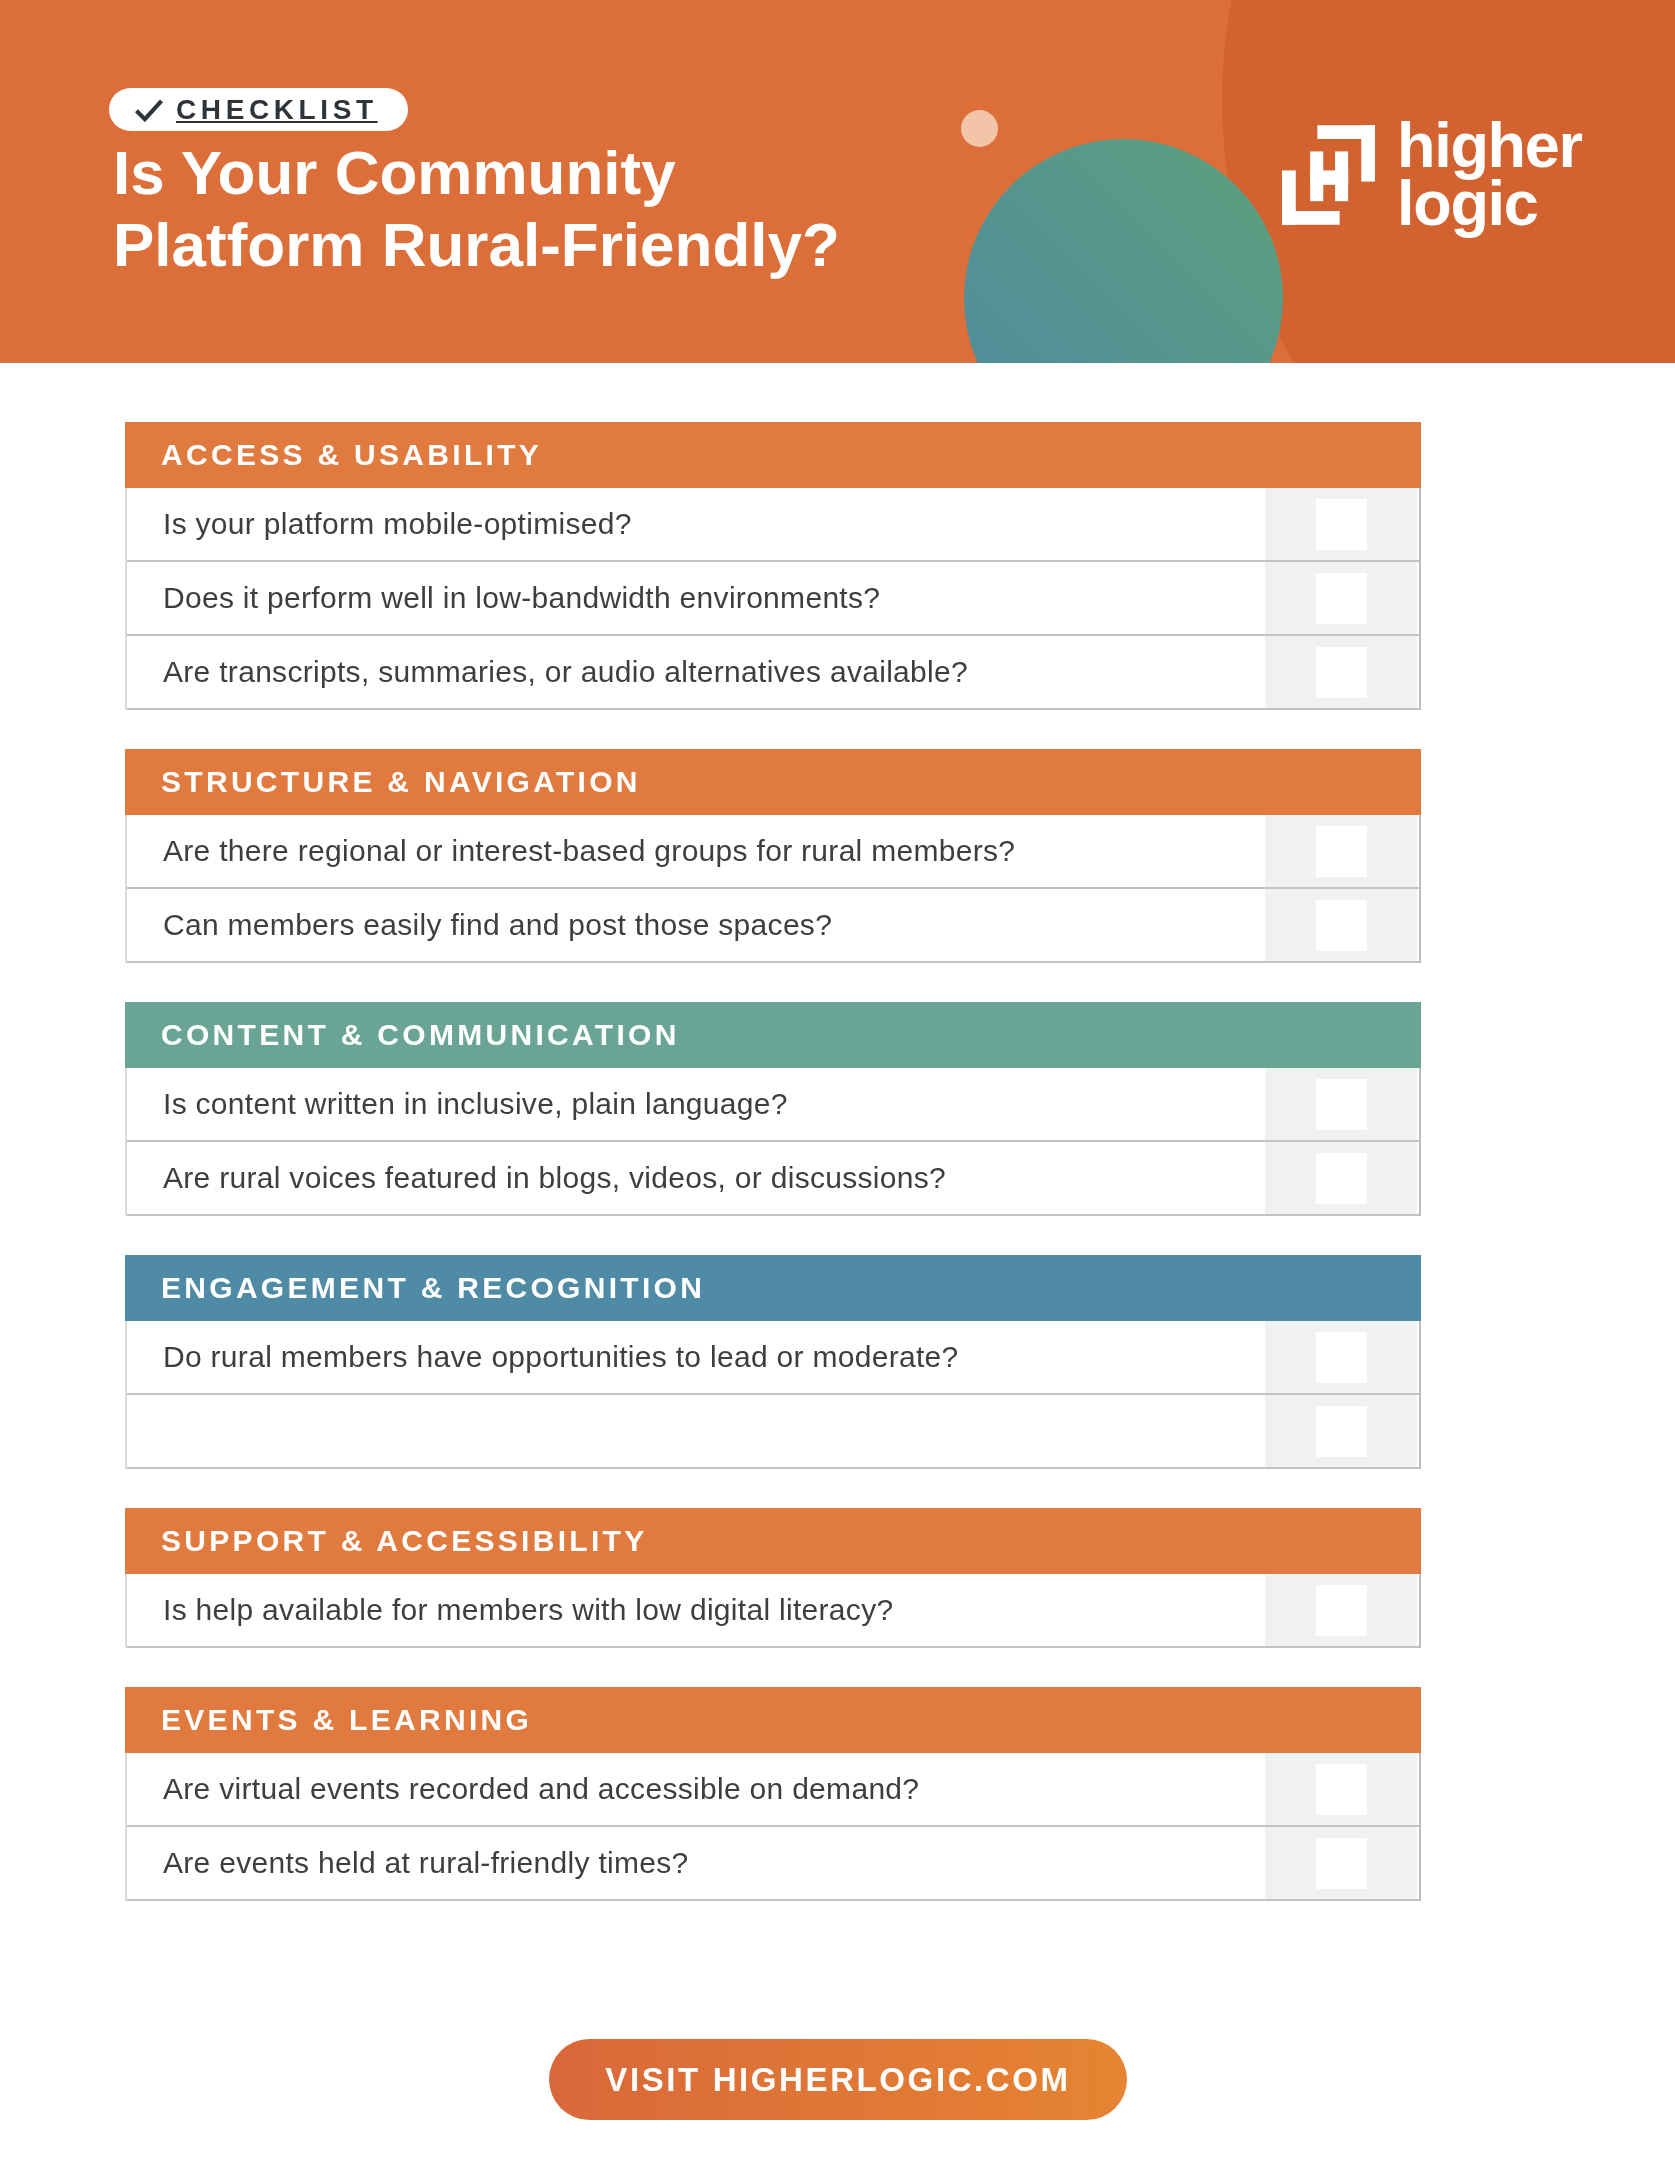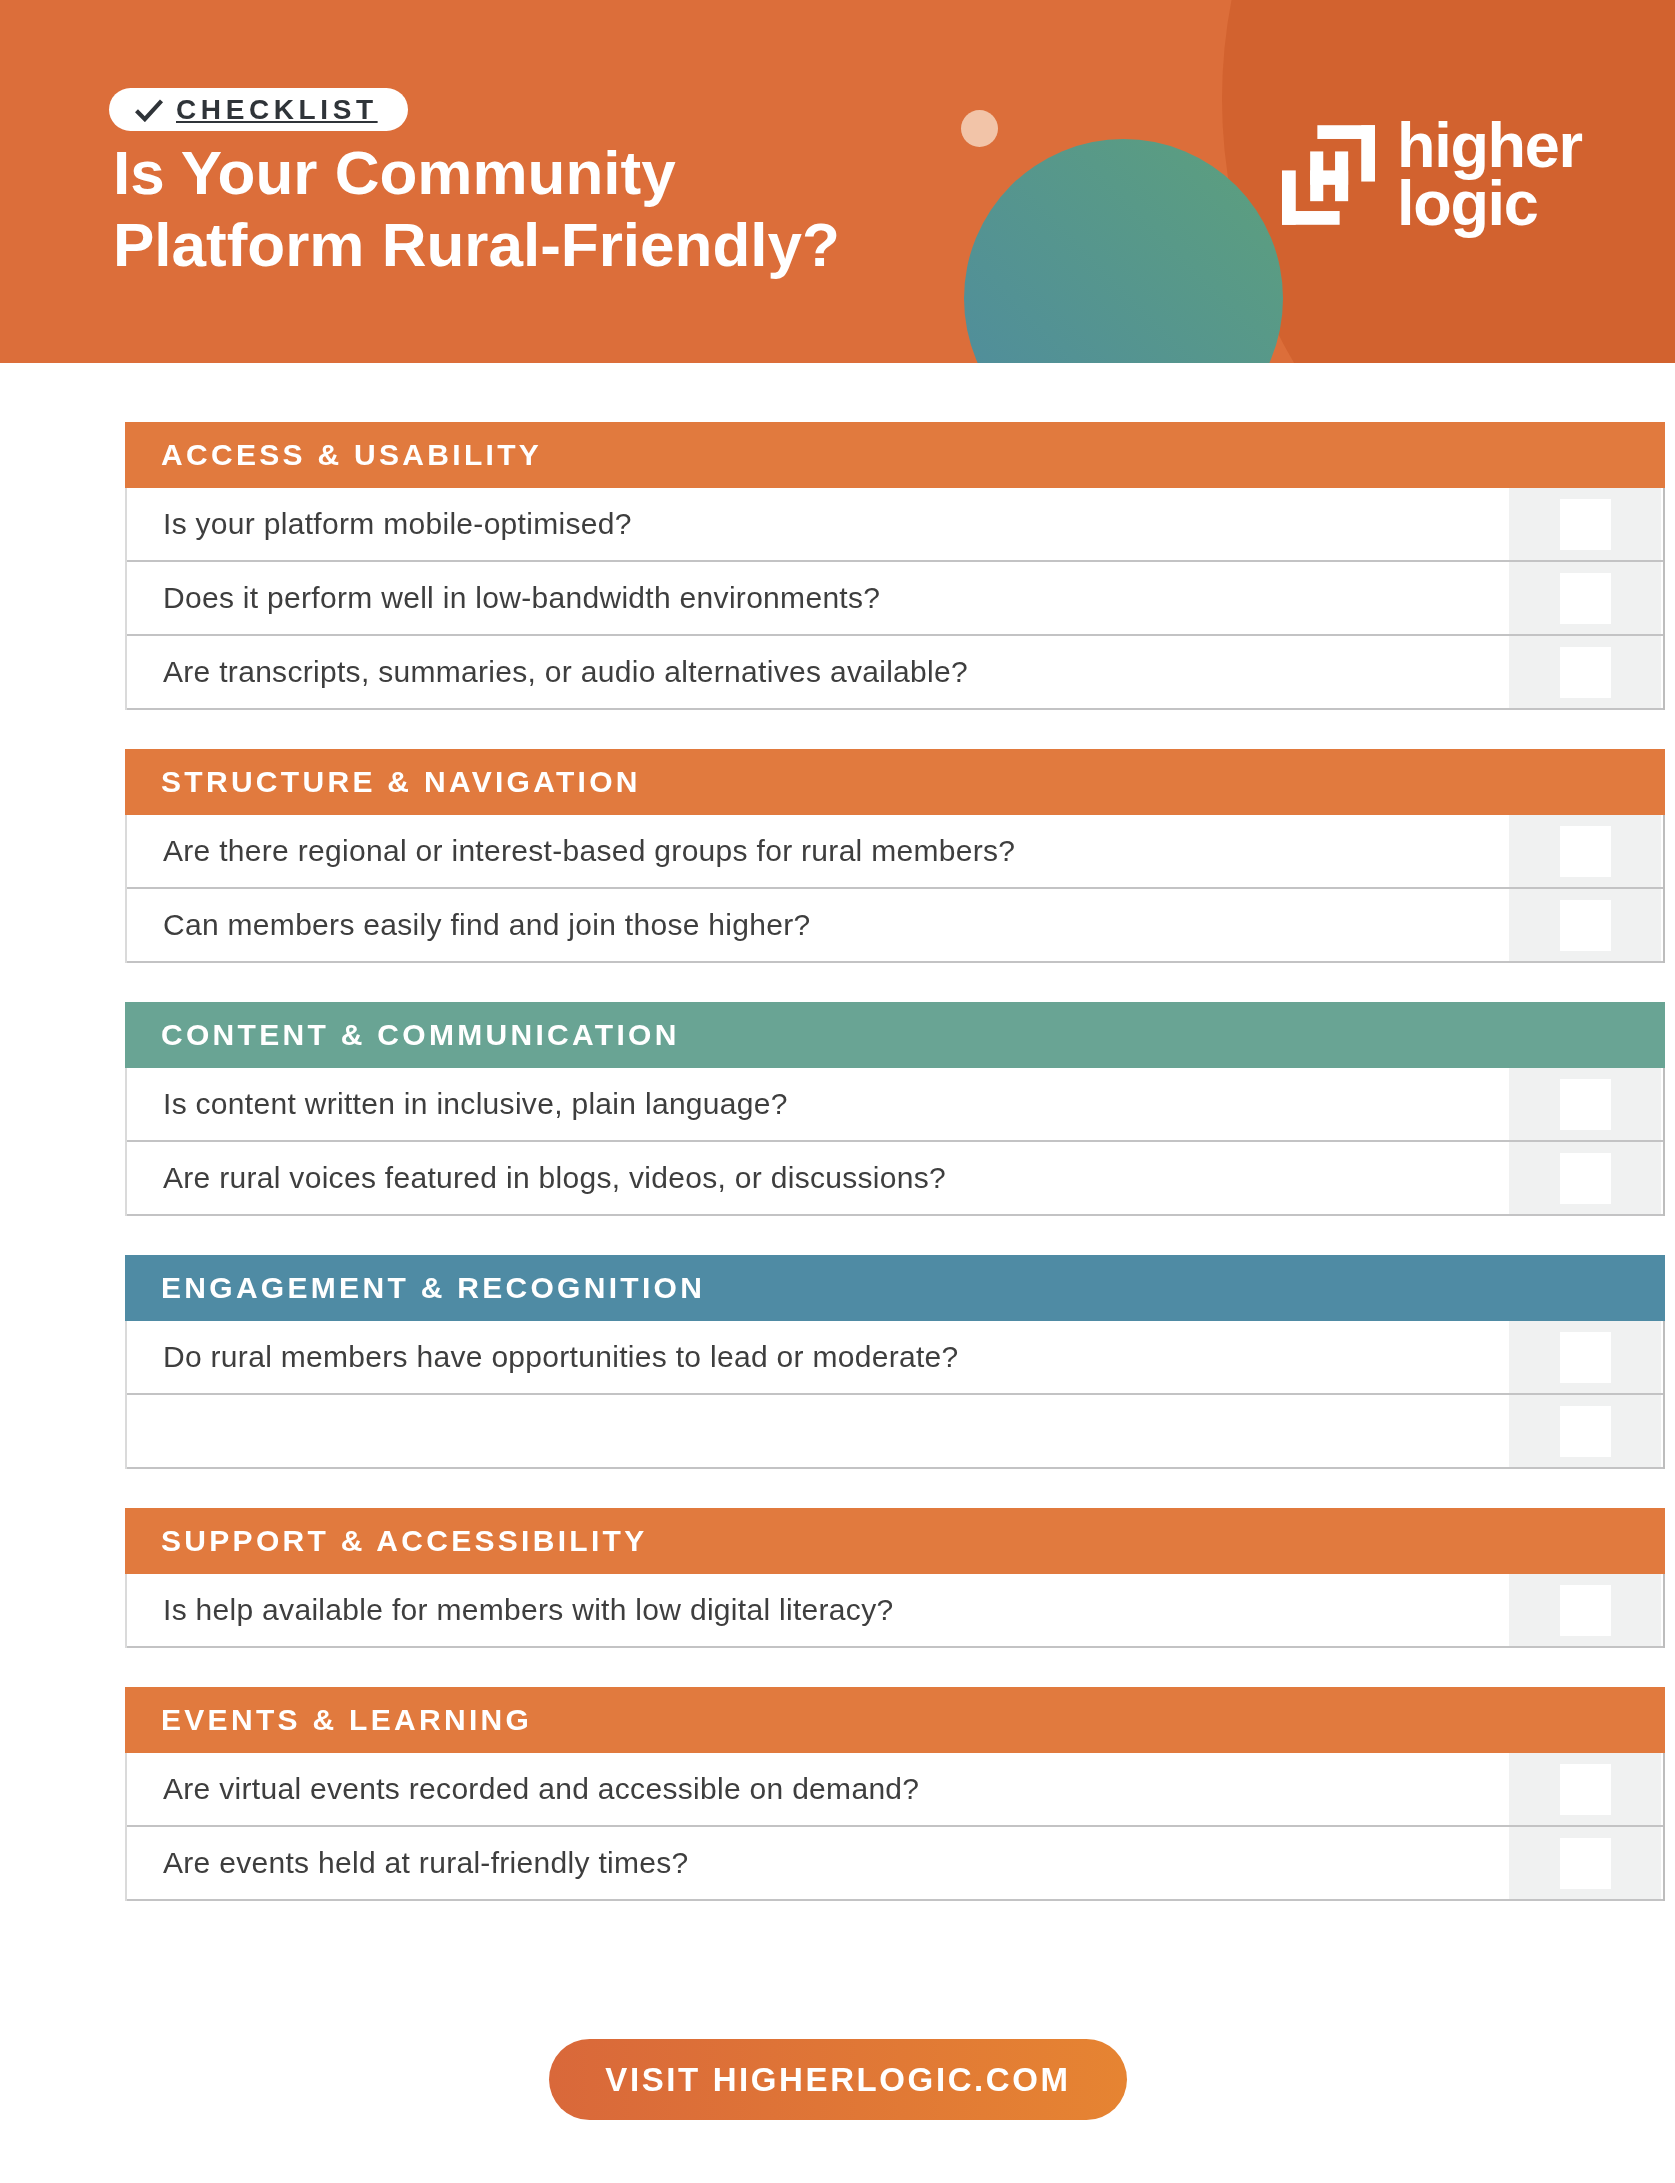--- a/index.html
+++ b/index.html
@@ -55,21 +55,21 @@
 
   .logo { position: absolute; left: 1282px; top: 125px; display: flex; }
   .logo-mark { width: 93px; height: 100px; }
   .logo-text {
     margin-left: 22px; margin-top: -8px;
     color: #ffffff; font-size: 63px; font-weight: 700;
     line-height: 0.92; letter-spacing: -1.3px;
   }
 
   
-  .content { position: absolute; left: 125px; top: 422px; width: 1540px; text-align: right; }
+  .content { position: absolute; left: 125px; top: 422px; width: 1296px; text-align: right; }
   .section { margin-bottom: 39px; }
   .section-header {
     height: 66px;
     display: flex; align-items: center;
     padding-left: 36px;
     color: #ffffff; font-size: 30px; font-weight: 700; letter-spacing: 3.3px;
   }
   .section-rows {
     border-left: 2px solid #DADADA;
     border-right: 2.6px solid #BDBDBD;
@@ -171,21 +171,21 @@
     </div>
     <div class="section-rows">
 
     <div class="row">
         <span>Are there regional or interest-based groups for rural members?</span>
         <span class="check-col">
           <span class="checkbox"></span>
         </span>
       </div>
         <div class="row">
-        <span>Can members easily find and join those higher?</span>
+        <span>Can members easily find and post those spaces?</span>
         <span class="check-col">
           <span class="checkbox"></span>
         </span>
       </div>
       </div>
   </section>
 
   <section class="section">
     <div class="section-header" style="background: rgb(105, 164, 148);">
       <span>CONTENT &amp; COMMUNICATION</span>

